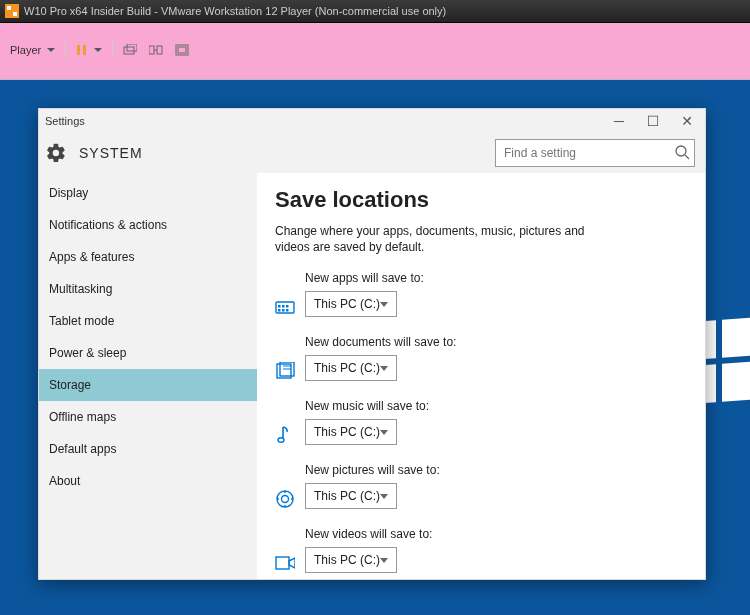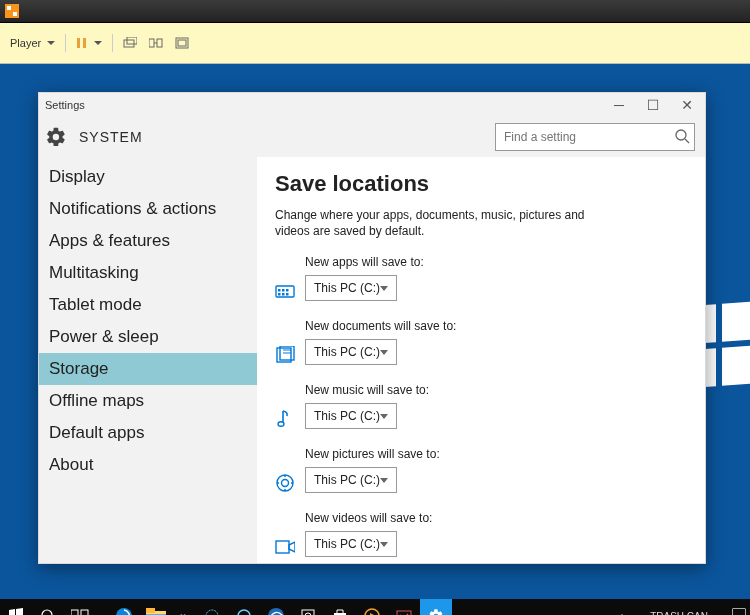--- a/index.html
+++ b/index.html
@@ -1,19 +1,19 @@
 <!DOCTYPE html>
 <html><head>
 <meta charset="utf-8">
 <style>
   html,body{margin:0;padding:0;width:750px;height:615px;font-family:"Segoe UI",Arial,sans-serif;font-size:12px;overflow:hidden;background:#fff}
   
   .vm-title{height:22px;background:linear-gradient(#3b3b3b,#222);color:#ccc;display:flex;align-items:center;font-size:11px;border-bottom:1px solid #000}
   .vm-title .vm-ico{width:16px;height:16px;margin:0 4px;display:flex;align-items:center;justify-content:center}
-  .vm-toolbar{height:24px;background:#fef9c3;border-bottom:1px solid #bbb;display:flex;align-items:center;padding:8px 4px;font-size:11px;color:#333}
+  .vm-toolbar{height:24px;background:#f9a8d4;border-bottom:1px solid #bbb;display:flex;align-items:flex-start;padding:16px 4px;font-size:11px;color:#333}
   .vm-toolbar .btn{display:flex;align-items:center;padding:0 6px;height:22px;gap:4px}
   .vm-toolbar .sep{width:1px;height:18px;background:#ccc;margin:0 4px}
   .vm-toolbar svg{display:block}
   .tri-down{width:0;height:0;border-left:4px solid transparent;border-right:4px solid transparent;border-top:4px solid #555;margin-left:2px}
   
   .desktop{position:relative;width:750px;height:569px;background:#0b559c;overflow:hidden}
   
   .winlogo{position:absolute;right:-10px;top:240px;display:grid;grid-template-columns:38px 38px;grid-template-rows:38px 38px;gap:6px;transform:skewY(-4deg)}
   .winlogo div{background:#fff}
   
@@ -23,21 +23,21 @@
   .winbtns span{width:24px;text-align:center}
   .s-header{height:40px;display:flex;align-items:center;justify-content:space-between;padding:0 10px 0 6px}
   .s-header .left{display:flex;align-items:center;gap:12px}
   .gear-ico{width:22px;height:22px}
   .s-header h1{font-size:14px;font-weight:400;letter-spacing:1px;margin:0;color:#2b2b2b}
   .search-wrap{position:relative;width:198px;height:26px;border:1px solid #999;background:#fff;display:flex;align-items:center}
   .search-wrap input{border:0;outline:0;height:100%;width:100%;font-size:12px;padding:0 22px 0 8px;background:transparent}
   .search-wrap .search-ico{position:absolute;right:4px;top:4px}
   .s-body{flex:1;display:flex;min-height:0}
   .sidebar{width:218px;background:#f2f2f2;padding-top:4px}
-  .side-item{height:32px;display:flex;align-items:center;padding-left:10px;color:#222;font-size:17px;cursor:default}
+  .side-item{height:32px;display:flex;align-items:center;padding-left:10px;color:#222;font-size:12px;cursor:default}
   .side-item.active{background:#8fcad4}
   .content{flex:1;background:#fff;padding:14px 18px;overflow:auto}
   .content h2{margin:0 0 10px;font-weight:700;font-size:22px;color:#222}
   .content .subtitle{font-size:12px;color:#222;max-width:320px;line-height:1.35;margin-bottom:16px}
   .loc-row{display:flex;align-items:flex-end;gap:10px;margin-bottom:18px}
   .loc-icon{width:20px;height:20px;display:flex;align-items:center;justify-content:center;color:#0078d7}
   .loc-body .lbl{font-size:12px;color:#222;margin-bottom:6px}
   .dropdown{width:78px;height:24px;border:1px solid #999;background:#fff;display:flex;align-items:center;justify-content:center;padding:0 6px;font-size:12px;color:#222}
   .dropdown .chev{width:0;height:0;border-left:4px solid transparent;border-right:4px solid transparent;border-top:5px solid #666}
   
@@ -53,20 +53,21 @@
 <body>
 
 <div class="vm-title">
   <span class="vm-ico">
     <svg width="14" height="14" viewBox="0 0 14 14">
         <rect x="0" y="0" width="14" height="14" fill="#f7941e"></rect>
         <rect x="2" y="2" width="4" height="4" fill="#fff"></rect>
         <rect x="8" y="8" width="4" height="4" fill="#fff"></rect>
       </svg>
   </span>
+  <span>W10 Pro x64 Insider Build - VMware Workstation 12 Player (Non-commercial use only)</span>
 </div>
 
 <div class="vm-toolbar">
   <div class="btn">
     <span>Player</span>
     <span class="tri-down"></span>
   </div>
   <div class="sep"></div>
   <div class="btn">
     <svg width="12" height="12">

